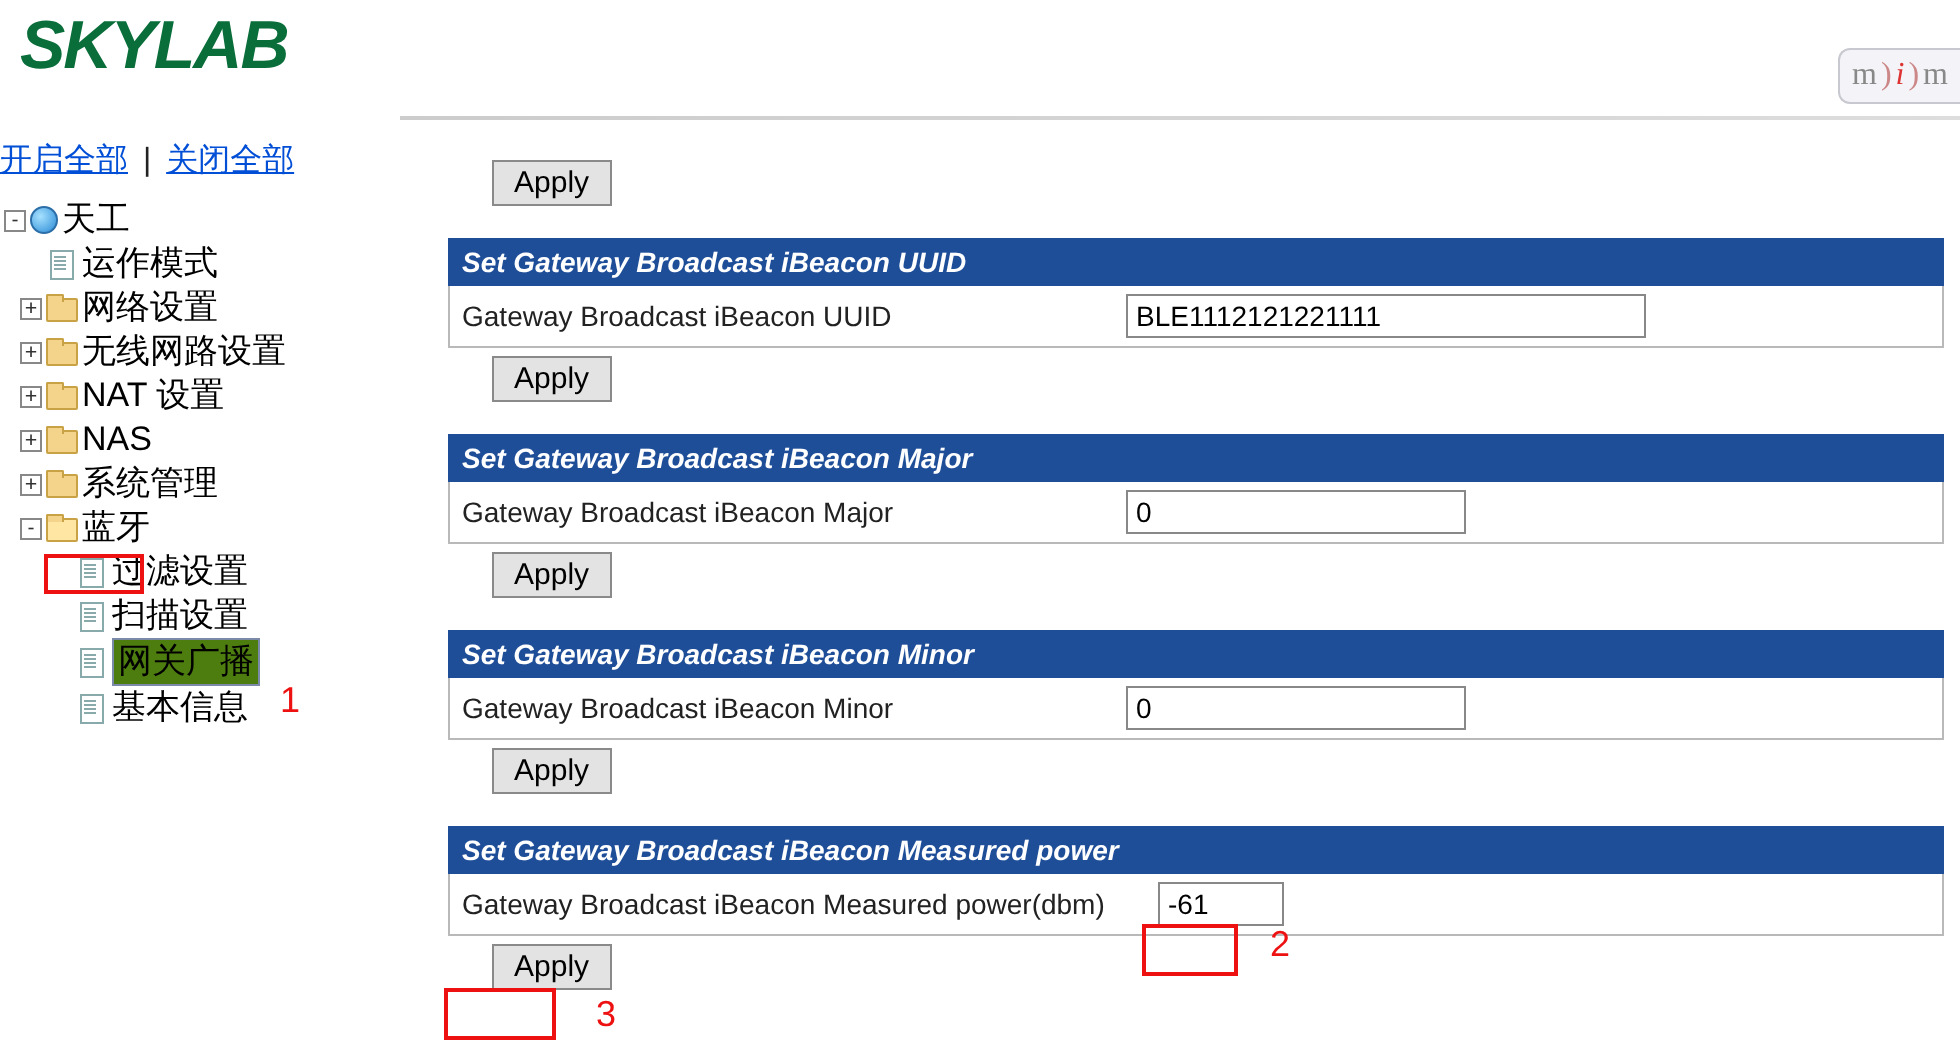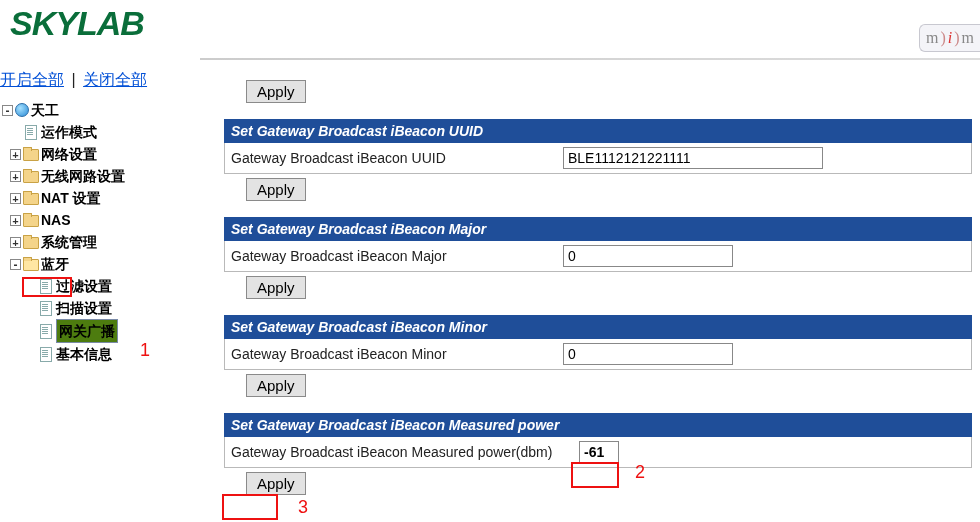--- a/index.html
+++ b/index.html
@@ -14,21 +14,21 @@
   .top-badge .paren { color: #c88; }
 
   .layout { display: flex; height: calc(100% - 60px); }
   .sidebar { width: 210px; padding: 6px 4px 0 0; }
   .main { flex: 1; padding: 0 8px 0 14px; }
 
   .open-close { padding: 4px 0 8px 0; font-size: 16px; }
   .open-close a { color: #004fd6; text-decoration: underline; cursor: pointer; text-align: right; }
   .open-close .sep { color: #222; padding: 0 3px; }
 
-  .tree { font-size: 14px; line-height: 22px; font-weight: bold; }
+  .tree { font-size: 17px; line-height: 22px; }
   .tree-item { display: flex; align-items: center; gap: 2px; padding-left: 2px; white-space: nowrap; }
   .tree-item.depth1 { padding-left: 10px; }
   .tree-item.depth2 { padding-left: 38px; }
   .tree-item .text { cursor: pointer; }
   .tree-item .text.sel { background: #4d7c0f; border: 1px solid #7a8aa8; padding: 0 2px; }
 
   .toggle { width: 11px; height: 11px; display: inline-flex; align-items: center; justify-content: center; border: 1px solid #888; font-size: 10px; line-height: 9px; font-family: monospace; color: #333; background: #fff; user-select: none; }
   .toggle.minus::before { content: "-"; }
   .toggle.plus::before  { content: "+"; }
 
@@ -193,21 +193,21 @@
         <button class="apply">Apply</button>
       </div>
     </div>
 
     <div class="section">
       <div class="section-header">Set Gateway Broadcast iBeacon Measured power</div>
       <div class="section-body">
         <div class="field-row">
           <div class="field-label" style="width:348px">Gateway Broadcast iBeacon Measured power(dbm)</div>
           <div class="field-input-wrap">
-            <input class="field-input" style="width: 40px; font-weight: bold;" value="-61">
+            <input class="field-input" style="width: 63px;" value="-61">
           </div>
         </div>
       </div>
       <div class="apply-row">
         <button class="apply">Apply</button>
       </div>
     </div>
 
   </div>
 </div>

